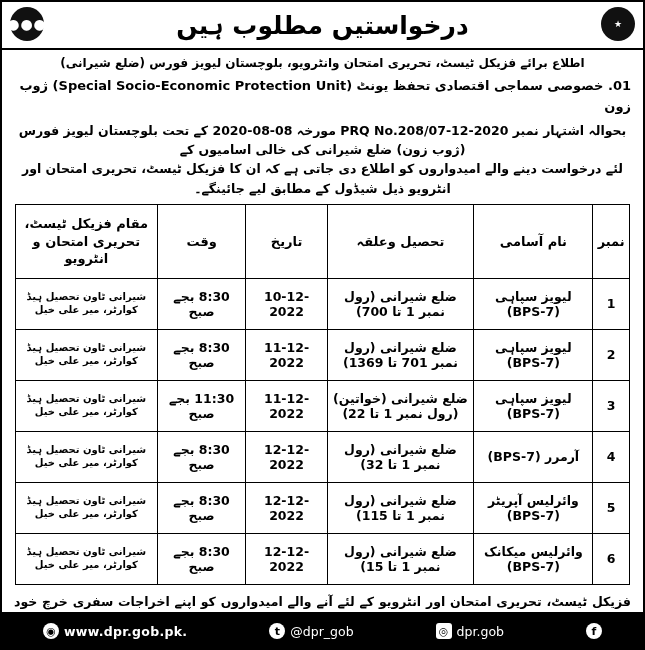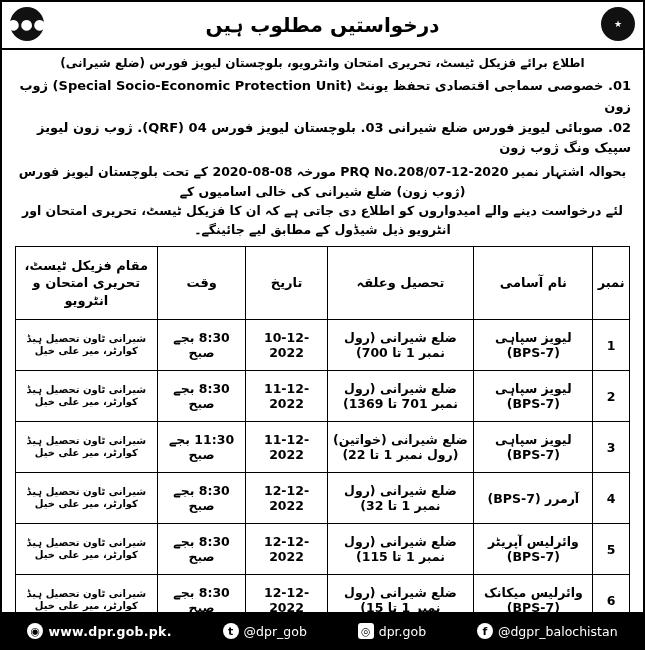--- a/index.html
+++ b/index.html
@@ -19,21 +19,21 @@
   }
   
   .masthead{
     position:relative;
     height:46px;
     border-bottom:2px solid #000;
     display:flex;align-items:center;justify-content:center;
   }
   .masthead h1{
     margin:8px;
-    font-size:20px;
+    font-size:25px;
     font-weight:bold;
     letter-spacing:0px;
     direction:rtl;
   }
   .logo-left,.logo-right{
     position:absolute;top:5px;
     width:34px;height:34px;border-radius:50%;
     background:#111;
     display:flex;align-items:center;justify-content:center;
     color:#fff;font-size:9px;line-height:1;
@@ -146,30 +146,20 @@
     <div class="line">اطلاع برائے فزیکل ٹیسٹ، تحریری امتحان وانٹرویو، بلوچستان لیویز فورس (ضلع شیرانی)</div>
   </div>
 
   <div class="numlist">
     <div class="row">
       <span>01.</span>
       <span>خصوصی سماجی اقتصادی تحفظ یونٹ</span>
       <span class="en">(Special Socio-Economic Protection Unit)</span>
       <span>ژوب زون</span>
     </div>
-    <div class="row">
-      <span>02.</span>
-      <span>صوبائی لیویز فورس ضلع شیرانی</span>
-      <span>03.</span>
-      <span>بلوچستان لیویز فورس</span>
-      <span class="en">(QRF)</span>
-      <span>04.</span>
-      <span>ژوب زون لیویز سپیک ونگ</span>
-      <span>ژوب زون</span>
-    </div>
   </div>
 
   <div class="ref">
     <div>
       <span>بحوالہ اشتہار نمبر</span>
       <span class="en">PRQ No.208/07-12-2020</span>
       <span>مورخہ 08-08-2020 کے تحت بلوچستان لیویز فورس (ژوب زون) ضلع شیرانی کی خالی اسامیوں کے</span>
     </div>
     <div>لئے درخواست دینے والے امیدواروں کو اطلاع دی جاتی ہے کہ ان کا فزیکل ٹیسٹ، تحریری امتحان اور انٹرویو ذیل شیڈول کے مطابق لیے جائینگے۔</div>
   </div>
@@ -250,17 +240,16 @@
     <div class="fitem">
       <span class="glyph circle">t</span>
       <span>@dpr_gob</span>
     </div>
     <div class="fitem">
       <span class="glyph">◎</span>
       <span>dpr.gob</span>
     </div>
     <div class="fitem">
       <span class="glyph circle">f</span>
-      <span>@dgpr_balochistan</span>
     </div>
   </div>
 
 </div>
 
 </body></html>

